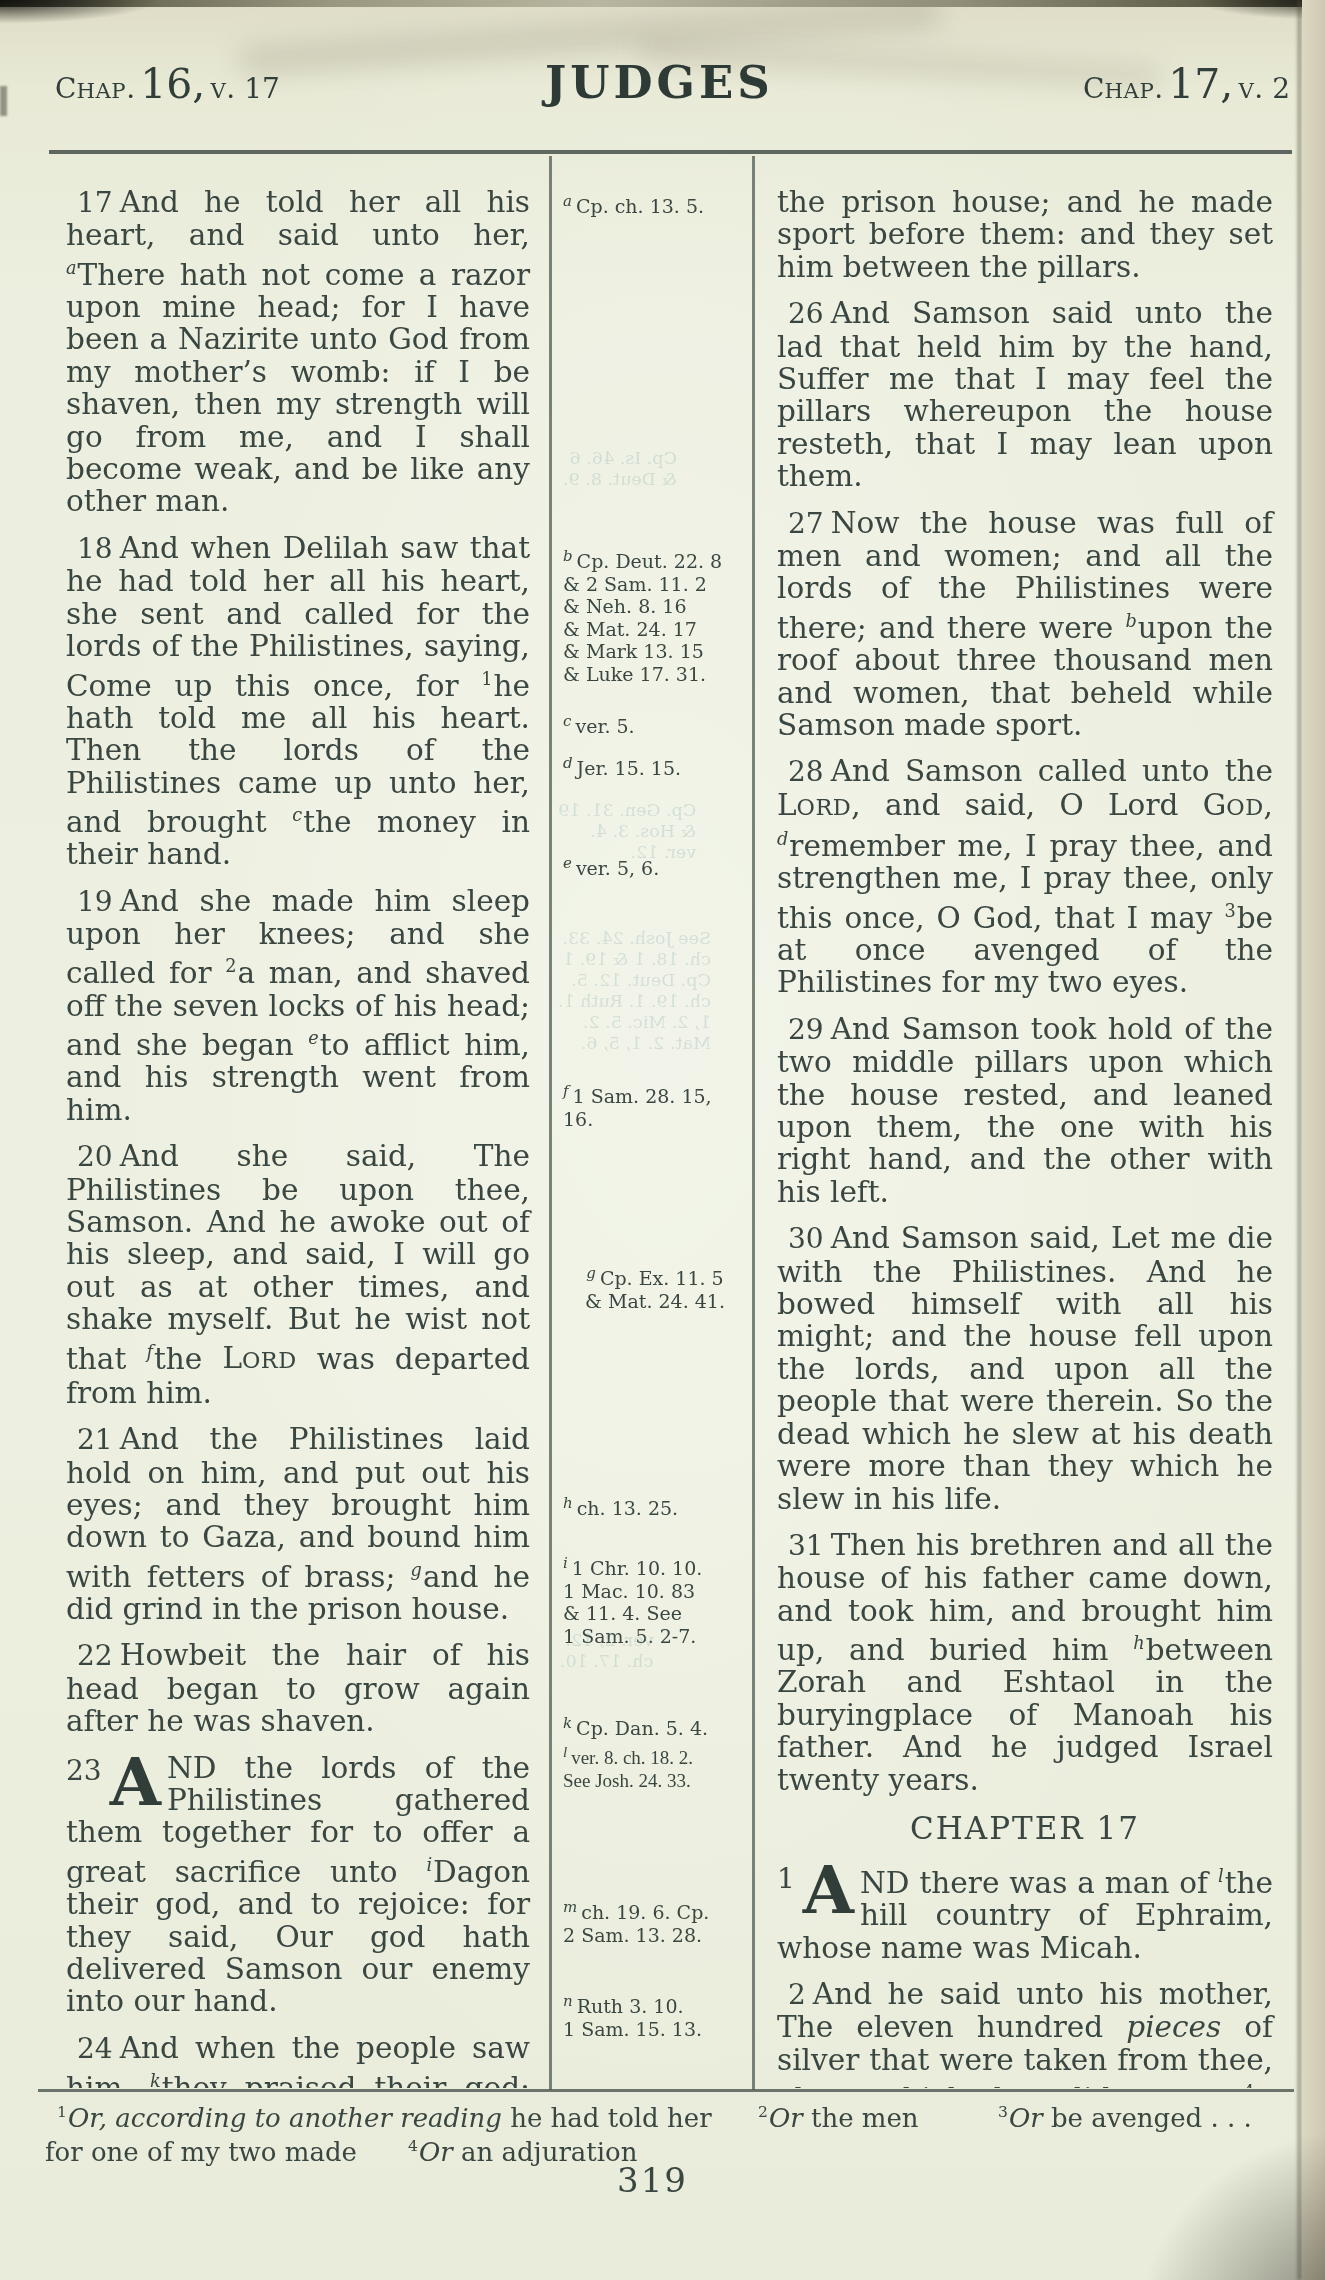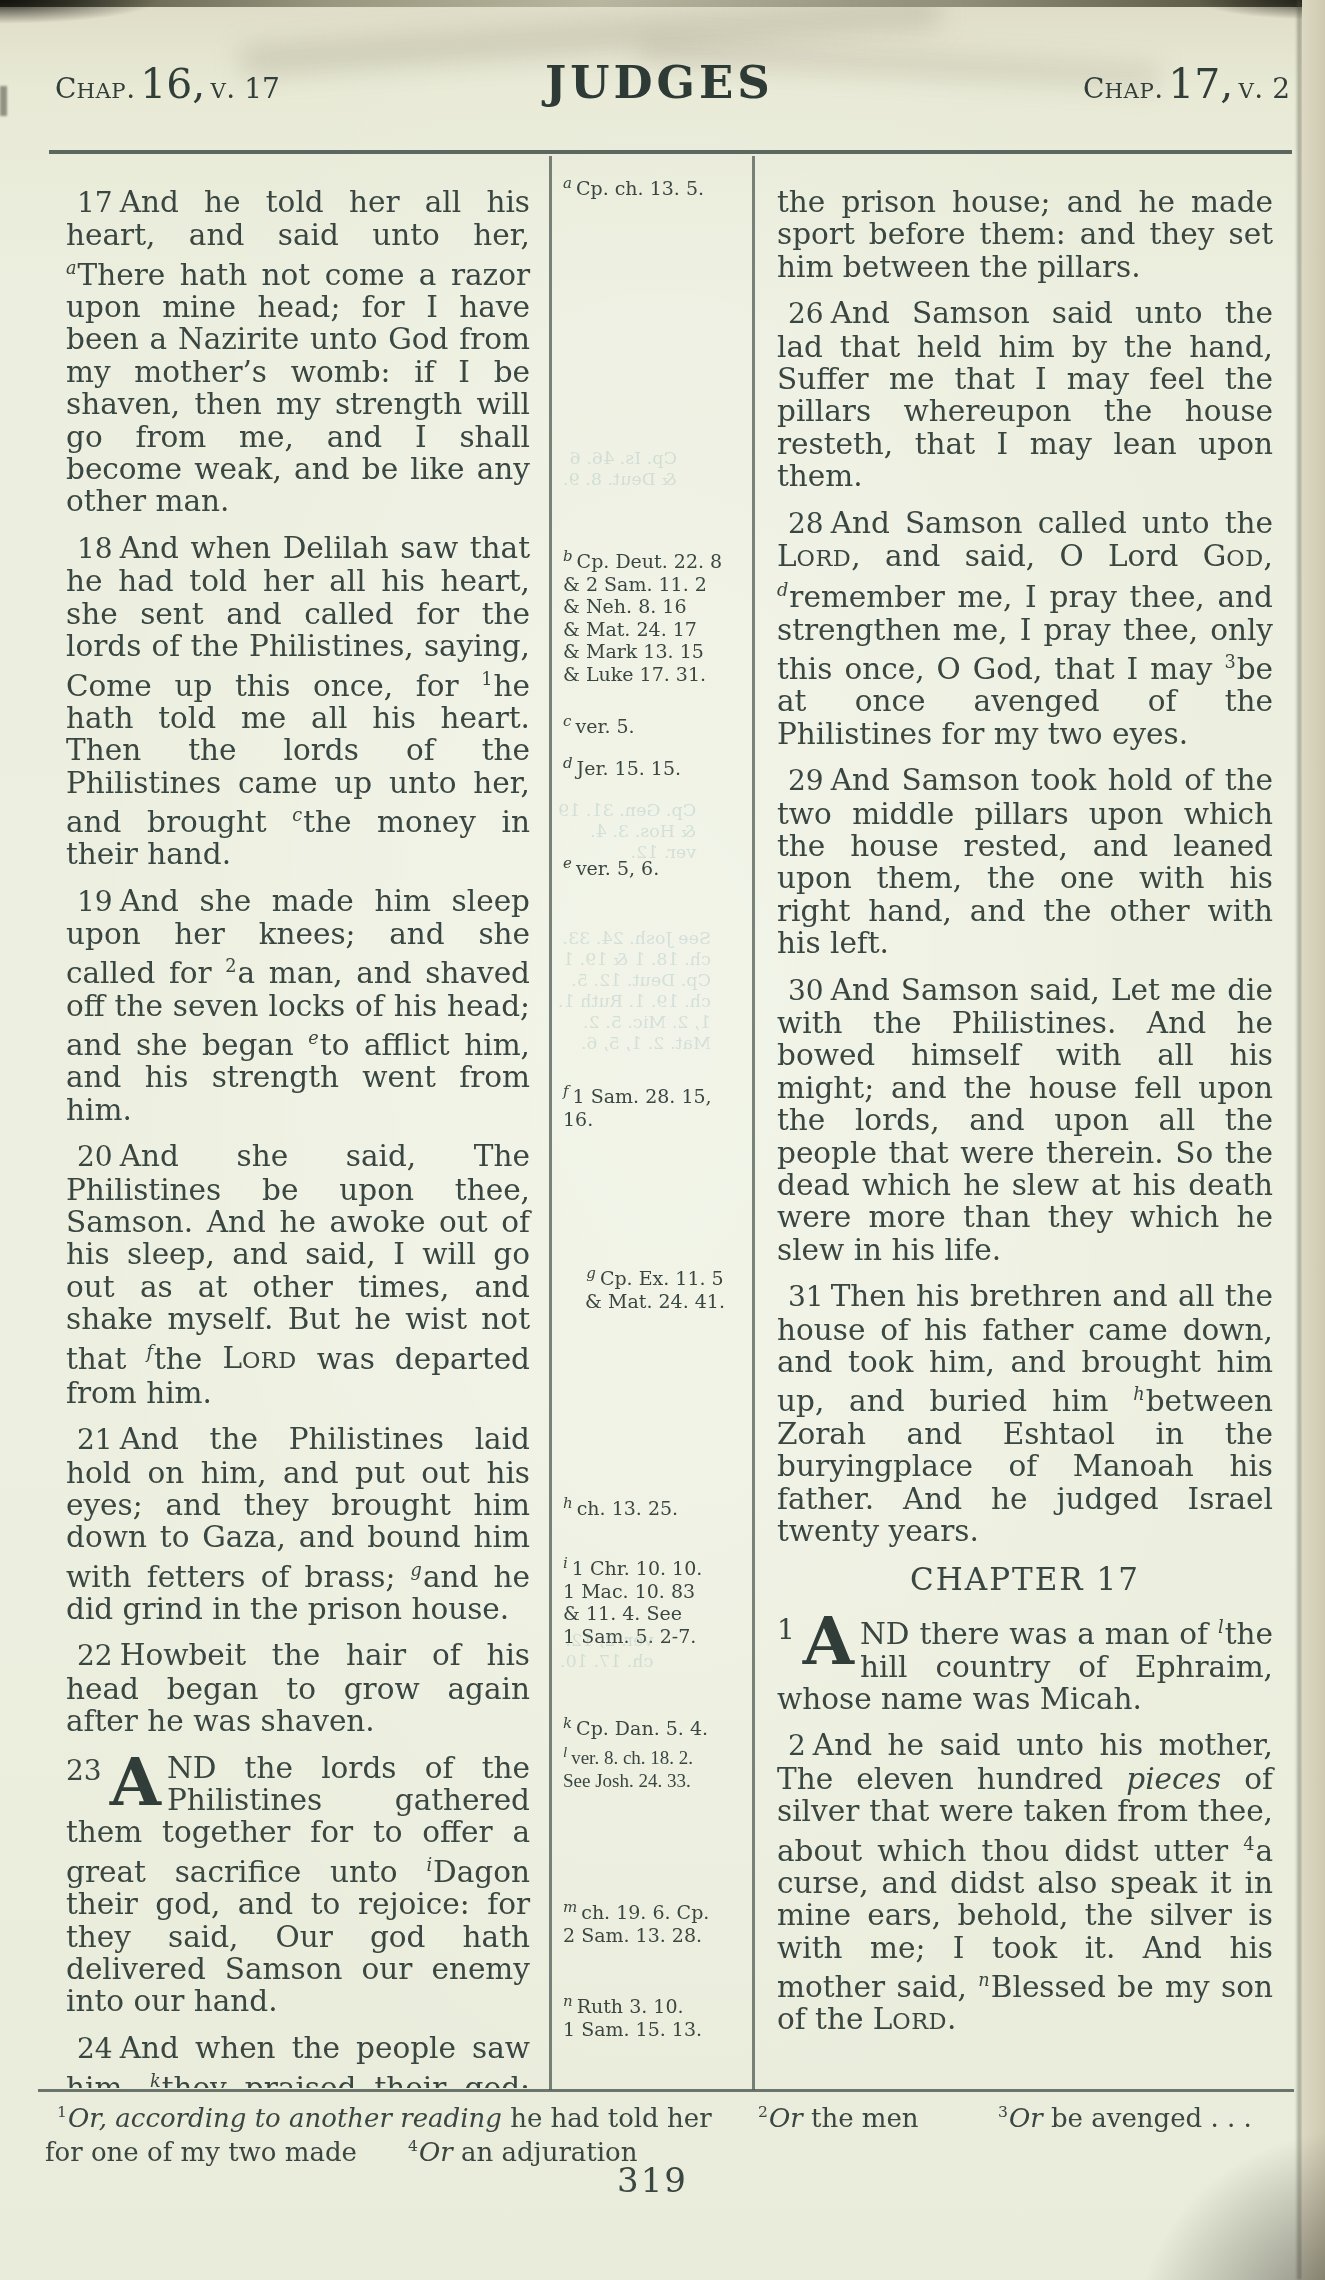--- a/index.html
+++ b/index.html
@@ -97,37 +97,38 @@
       <p class="verse"><span class="vn">18</span>And when Delilah saw that he had told her all his heart, she sent and called for the lords of the Philistines, saying, Come up this once, for <span class="sup num">1</span>he hath told me all his heart. Then the lords of the Philistines came up unto her, and brought <span class="sup">c</span>the money in their hand.</p>
       <p class="verse"><span class="vn">19</span>And she made him sleep upon her knees; and she called for <span class="sup num">2</span>a man, and shaved off the seven locks of his head; and she began <span class="sup">e</span>to afflict him, and his strength went from him.</p>
       <p class="verse"><span class="vn">20</span>And she said, The Philistines be upon thee, Samson. And he awoke out of his sleep, and said, I will go out as at other times, and shake myself. But he wist not that <span class="sup">f</span>the <span>L<span class="sc-sm">O</span><span class="sc-sm">R</span><span class="sc-sm">D</span></span> was departed from him.</p>
       <p class="verse"><span class="vn">21</span>And the Philistines laid hold on him, and put out his eyes; and they brought him down to Gaza, and bound him with fetters of brass; <span class="sup">g</span>and he did grind in the prison house.</p>
       <p class="verse"><span class="vn">22</span>Howbeit the hair of his head began to grow again after he was shaven.</p>
       <p class="verse dcp"><span class="vn dc-vn">23</span><span class="dropcap">A</span><span>ND</span> the lords of the Philistines gathered them together for to offer a great sacrifice unto <span class="sup">i</span>Dagon their god, and to rejoice: for they said, Our god hath delivered Samson our enemy into our hand.</p>
       <p class="verse"><span class="vn">24</span>And when the people saw him, <span class="sup">k</span>they praised their god: for they said, Our god hath delivered into our hand our enemy, and the destroyer of our country, which hath slain many of us.</p>
       <p class="verse"><span class="vn">25</span>And it came to pass, <span class="sup">m</span>when their hearts were merry, that they said, Call for Samson, that he may make us sport. And they called for Samson out of</p>
     </section>
   <section class="col" id="col-refs">
-      <div class="ref" style="top: 0px;"><span class="ref-marker">a</span>Cp. ch. 13. 5.</div>
+      <div class="ref" style="top: 18px;"><span class="ref-marker">a</span>Cp. ch. 13. 5.</div>
       <div class="ref" style="top: 373px;"><span class="ref-marker">b</span>Cp. Deut. 22. 8<br>&amp; 2 Sam. 11. 2<br>&amp; Neh. 8. 16<br>&amp; Mat. 24. 17<br>&amp; Mark 13. 15<br>&amp; Luke 17. 31.</div>
       <div class="ref" style="top: 538px;"><span class="ref-marker">c</span>ver. 5.</div>
       <div class="ref" style="top: 580px;"><span class="ref-marker">d</span>Jer. 15. 15.</div>
       <div class="ref" style="top: 680px;"><span class="ref-marker">e</span>ver. 5, 6.</div>
       <div class="ref" style="top: 908px;"><span class="ref-marker">f</span>1 Sam. 28. 15, 16.</div>
       <div class="ref" style="top: 1090px; text-align: center;"><span class="ref-marker">g</span>Cp. Ex. 11. 5<br>&amp; Mat. 24. 41.</div>
       <div class="ref" style="top: 1320px;"><span class="ref-marker">h</span>ch. 13. 25.</div>
       <div class="ref" style="top: 1380px;"><span class="ref-marker">i</span>1 Chr. 10. 10.<br>1 Mac. 10. 83<br>&amp; 11. 4.  See<br>1 Sam. 5. 2-7.</div>
       <div class="ref" style="top: 1540px;"><span class="ref-marker">k</span>Cp. Dan. 5. 4.</div>
       <div class="ref" style="top: 1569px; font-family: Liberation Serif, serif;"><span class="ref-marker">l</span>ver. 8.  ch. 18. 2.<br>See Josh. 24. 33.</div>
       <div class="ref" style="top: 1724px;"><span class="ref-marker">m</span>ch. 19. 6.  Cp.<br>2 Sam. 13. 28.</div>
       <div class="ref" style="top: 1818px;"><span class="ref-marker">n</span>Ruth 3. 10.<br>1 Sam. 15. 13.</div>
     </section>
   <section class="col" id="col-right">
       <p class="verse cont">the prison house; and he made sport before them: and they set him between the pillars.</p>
       <p class="verse"><span class="vn">26</span>And Samson said unto the lad that held him by the hand, Suffer me that I may feel the pillars whereupon the house resteth, that I may lean upon them.</p>
+      <p class="verse"><span class="vn">27</span>Now the house was full of men and women; and all the lords of the Philistines were there; and there were <span class="sup">b</span>upon the roof about three thousand men and women, that beheld while Samson made sport.</p>
       <p class="verse"><span class="vn">28</span>And Samson called unto the <span>L<span class="sc-sm">O</span><span class="sc-sm">R</span><span class="sc-sm">D</span></span>, and said, O Lord <span>G<span class="sc-sm">O</span><span class="sc-sm">D</span></span>, <span class="sup">d</span>remember me, I pray thee, and strengthen me, I pray thee, only this once, O God, that I may <span class="sup num">3</span>be at once avenged of the Philistines for my two eyes.</p>
       <p class="verse"><span class="vn">29</span>And Samson took hold of the two middle pillars upon which the house rested, and leaned upon them, the one with his right hand, and the other with his left.</p>
       <p class="verse"><span class="vn">30</span>And Samson said, Let me die with the Philistines. And he bowed himself with all his might; and the house fell upon the lords, and upon all the people that were therein. So the dead which he slew at his death were more than they which he slew in his life.</p>
       <p class="verse"><span class="vn">31</span>Then his brethren and all the house of his father came down, and took him, and brought him up, and buried him <span class="sup">h</span>between Zorah and Eshtaol in the buryingplace of Manoah his father. And he judged Israel twenty years.</p>
       <div class="chapter-heading">CHAPTER 17</div>
       <p class="verse dcp"><span class="vn dc-vn">1</span><span class="dropcap">A</span><span>ND</span> there was a man of <span class="sup">l</span>the hill country of Ephraim, whose name was Micah.</p>
       <p class="verse"><span class="vn">2</span>And he said unto his mother, The eleven hundred <span class="it">pieces</span> of silver that were taken from thee, about which thou didst utter <span class="sup num">4</span>a curse, and didst also speak it in mine ears, behold, the silver is with me; I took it. And his mother said, <span class="sup">n</span>Blessed be my son of the <span>L<span class="sc-sm">O</span><span class="sc-sm">R</span><span class="sc-sm">D</span></span>.</p>
     </section>
 
   <div class="foot-rule"></div>

